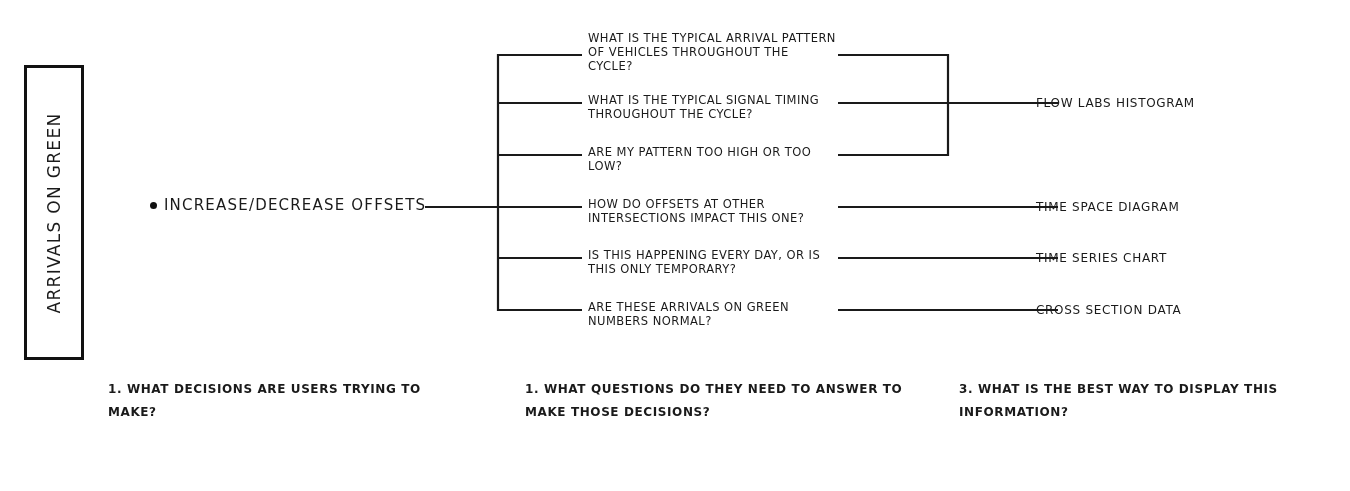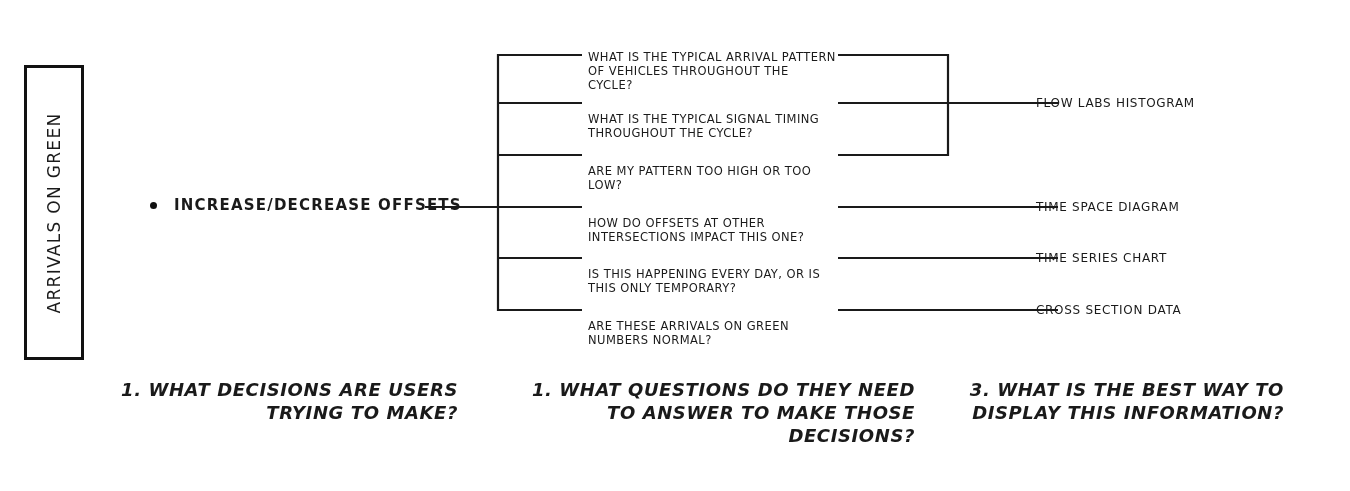--- a/index.html
+++ b/index.html
@@ -43,63 +43,60 @@
     letter-spacing: 1.3px;
     font-weight: 500;
   }
 
   
   #decision-item {
     left: 150px;
     top: 196px;
     display: flex;
     align-items: center;
-    gap: 17px;
+    gap: 7px;
     white-space: nowrap;
-    font-weight: bold;
   }
   #decision-bullet {
     width: 7px;
     height: 7px;
     border-radius: 50%;
     background: #111111;
     flex: none;
   }
   #decision-label {
     font-size: 15px;
     letter-spacing: 1.2px;
   }
 
   
   .question {
     left: 588px;
     width: 248px;
     font-size: 11.5px;
     line-height: 14px;
     letter-spacing: 0.45px;
-    margin-top: 19px;
   }
 
   
   .output-label {
     left: 1036px;
     font-size: 12px;
     letter-spacing: 0.7px;
     white-space: nowrap;
     transform: translateY(-50%);
   }
 
   
   .caption {
-    text-align: right;
-    font-size: 18px;
+    text-align: left;
+    font-size: 12px;
     line-height: 23px;
     font-weight: 700;
     letter-spacing: 0.6px;
-    font-style: italic;
   }
   #caption-1 { left: 108px;  top: 378px; width: 350px; }
   #caption-2 { left: 525px;  top: 378px; width: 390px; }
   #caption-3 { left: 959px;  top: 378px; width: 325px; }
 
   
   svg#connectors {
     position: absolute;
     left: 0; top: 0;
     width: 1350px;

